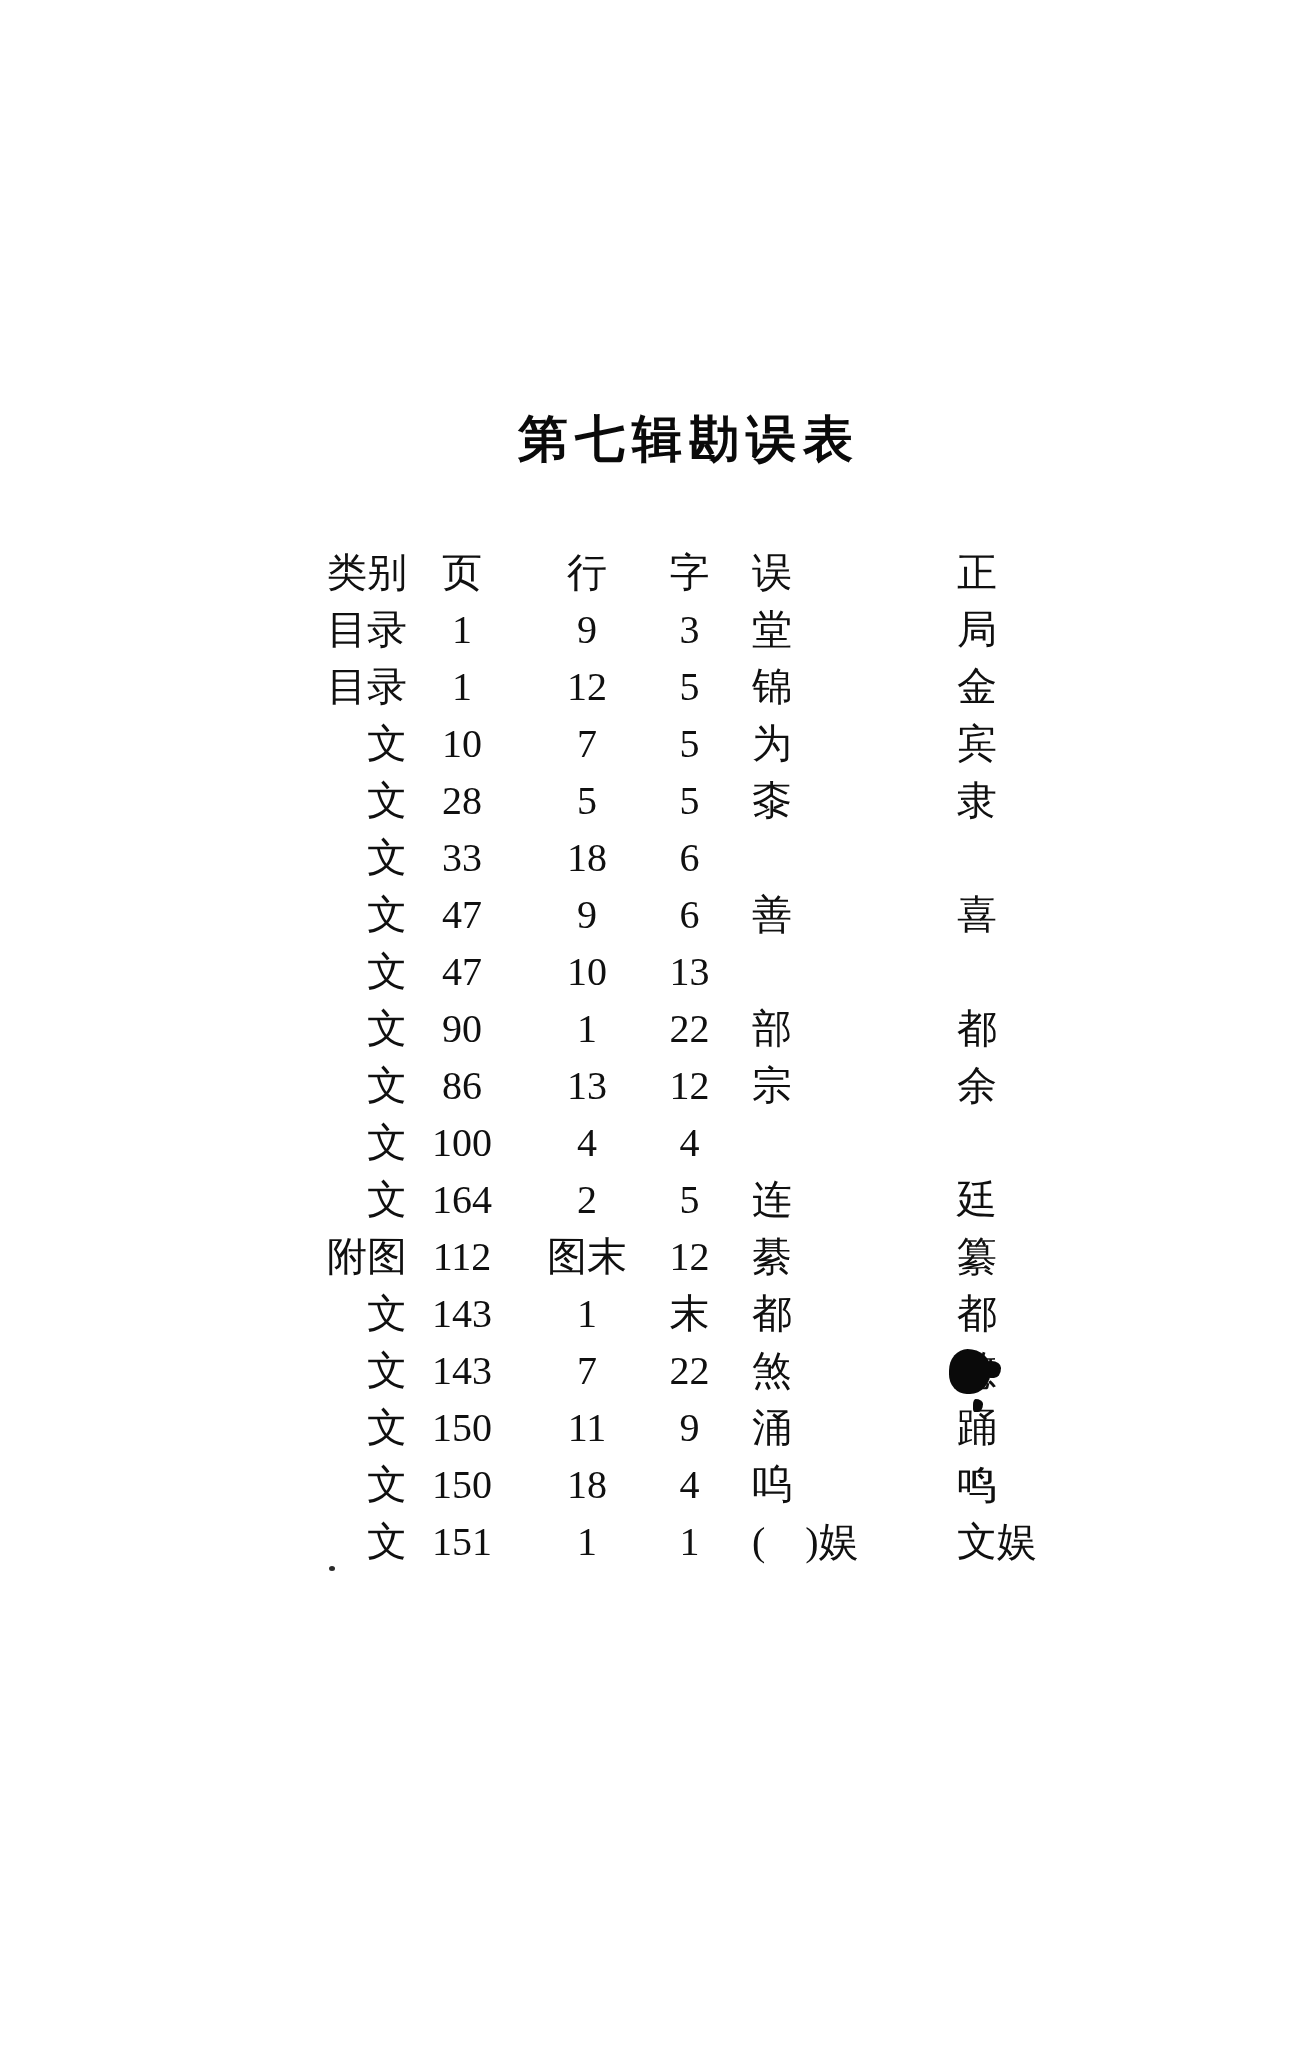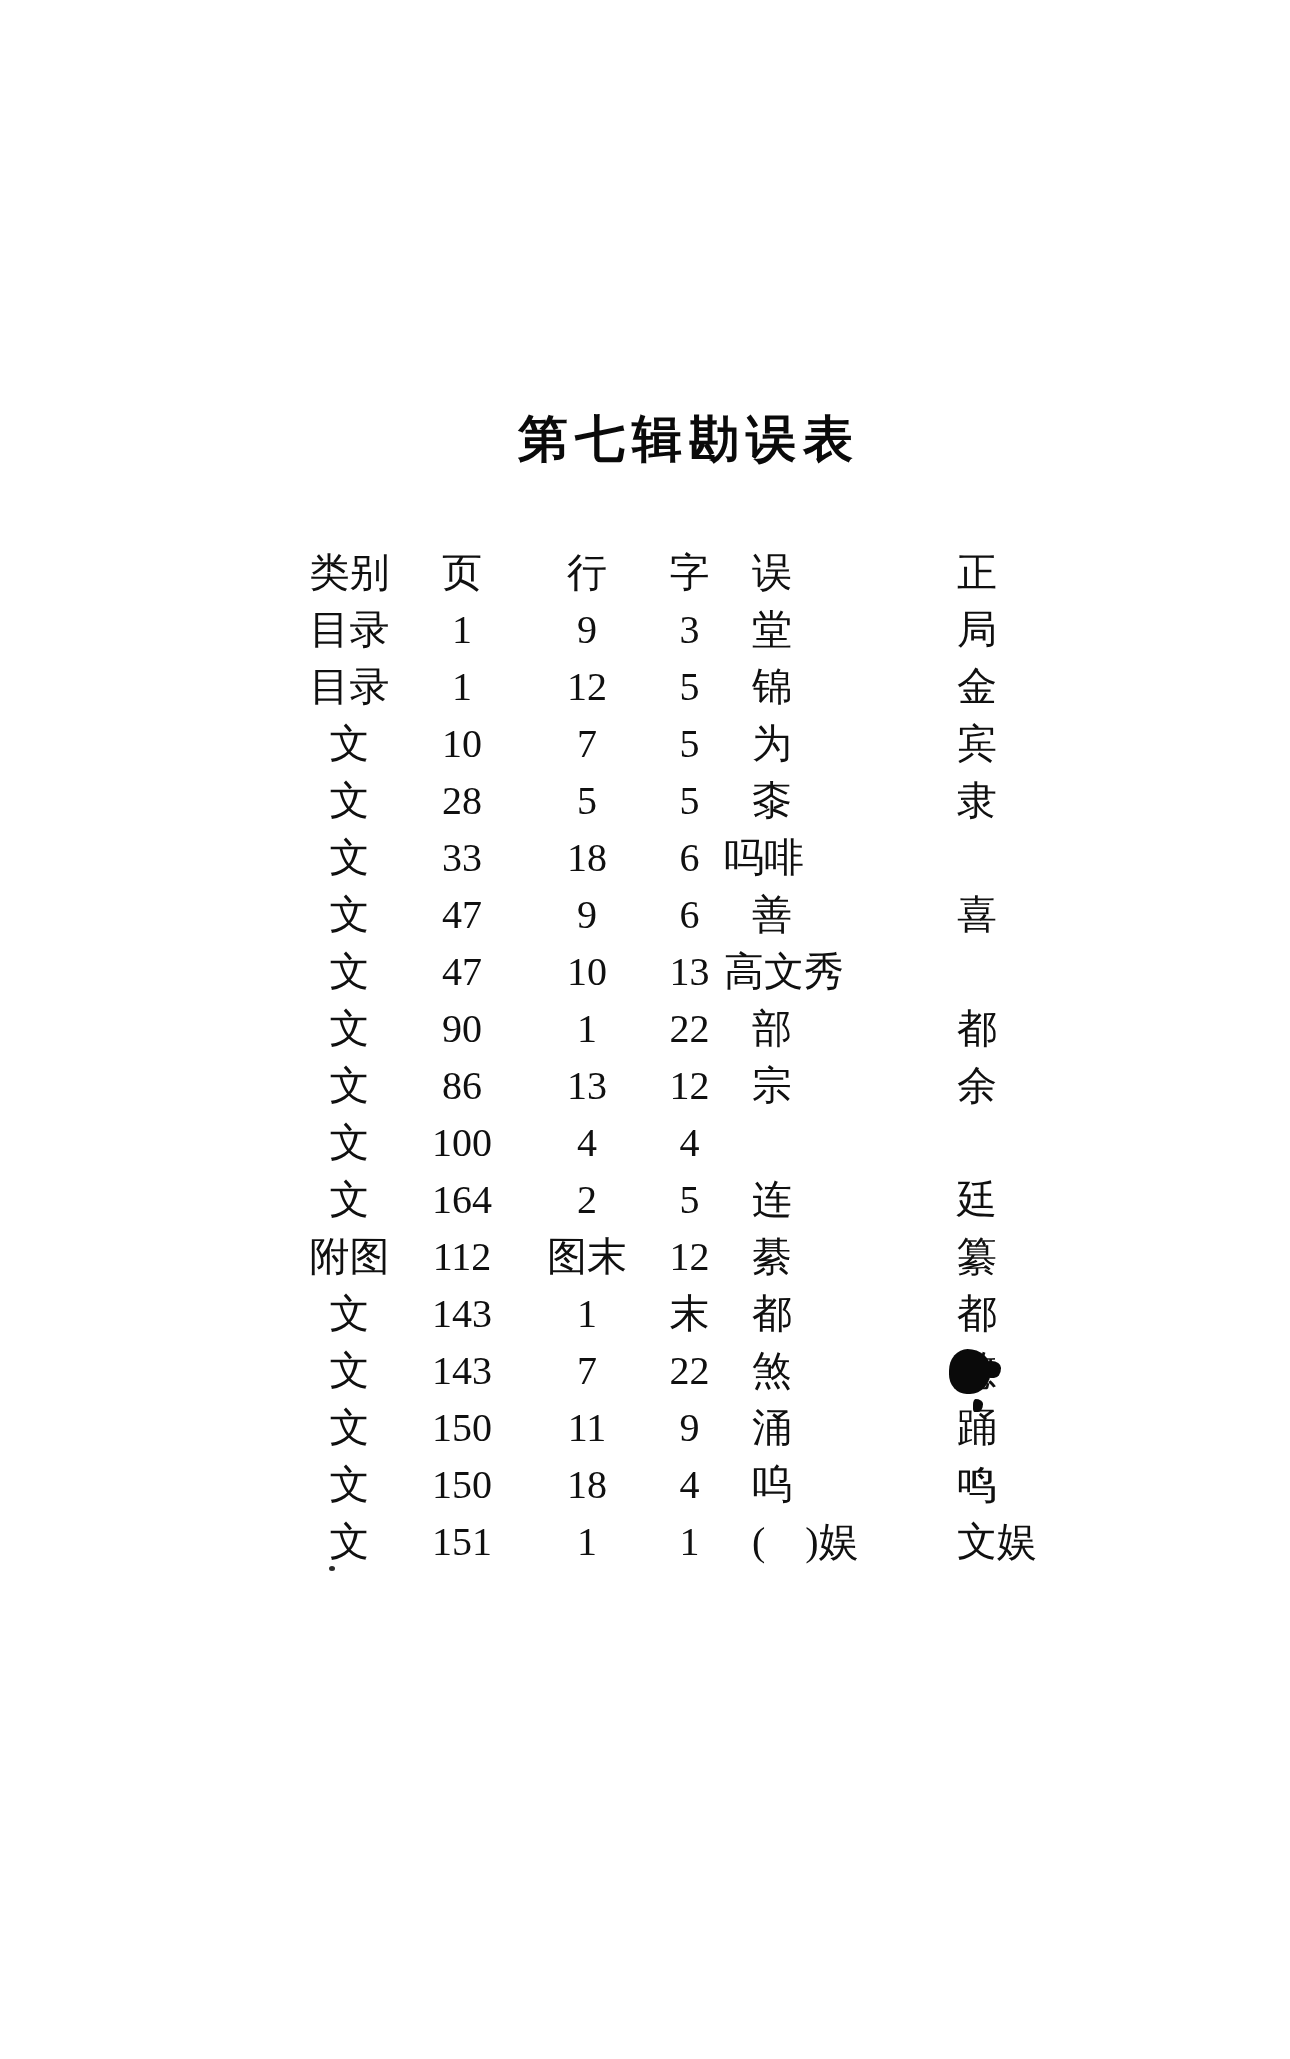--- a/index.html
+++ b/index.html
@@ -37,21 +37,21 @@
     grid-template-columns: 115px 110px 140px 65px 233px 242px;
     height: 57px;
     align-items: center;
   }
   .cell {
     font-size: 40px;
     line-height: 57px;
     white-space: nowrap;
     color: #101010;
   }
-  .col-category { text-align: center; }
+  .col-category { text-align: right; }
   .col-page, .col-line, .col-char { text-align: center; }
   .col-wrong { padding-left: 30px; }
   .col-right { padding-left: 2px; }
   
   .blot { position: relative; }
   .blot::before {
     content: "";
     position: absolute;
     left: -6px; top: 7px;
     width: 42px; height: 45px;
@@ -114,36 +114,34 @@
           <div class="cell col-line">5</div>
           <div class="cell col-char">5</div>
           <div class="cell col-wrong">桼</div>
           <div class="cell col-right">隶</div>
         </div>
         <div class="row">
           <div class="cell col-category">文</div>
           <div class="cell col-page">33</div>
           <div class="cell col-line">18</div>
           <div class="cell col-char">6</div>
-          <div class="cell col-right">吗啡</div>
         </div>
         <div class="row">
           <div class="cell col-category">文</div>
           <div class="cell col-page">47</div>
           <div class="cell col-line">9</div>
           <div class="cell col-char">6</div>
           <div class="cell col-wrong">善</div>
           <div class="cell col-right">喜</div>
         </div>
         <div class="row">
           <div class="cell col-category">文</div>
           <div class="cell col-page">47</div>
           <div class="cell col-line">10</div>
           <div class="cell col-char">13</div>
-          <div class="cell col-right">高文秀</div>
         </div>
         <div class="row">
           <div class="cell col-category">文</div>
           <div class="cell col-page">90</div>
           <div class="cell col-line">1</div>
           <div class="cell col-char">22</div>
           <div class="cell col-wrong">部</div>
           <div class="cell col-right">都</div>
         </div>
         <div class="row">

